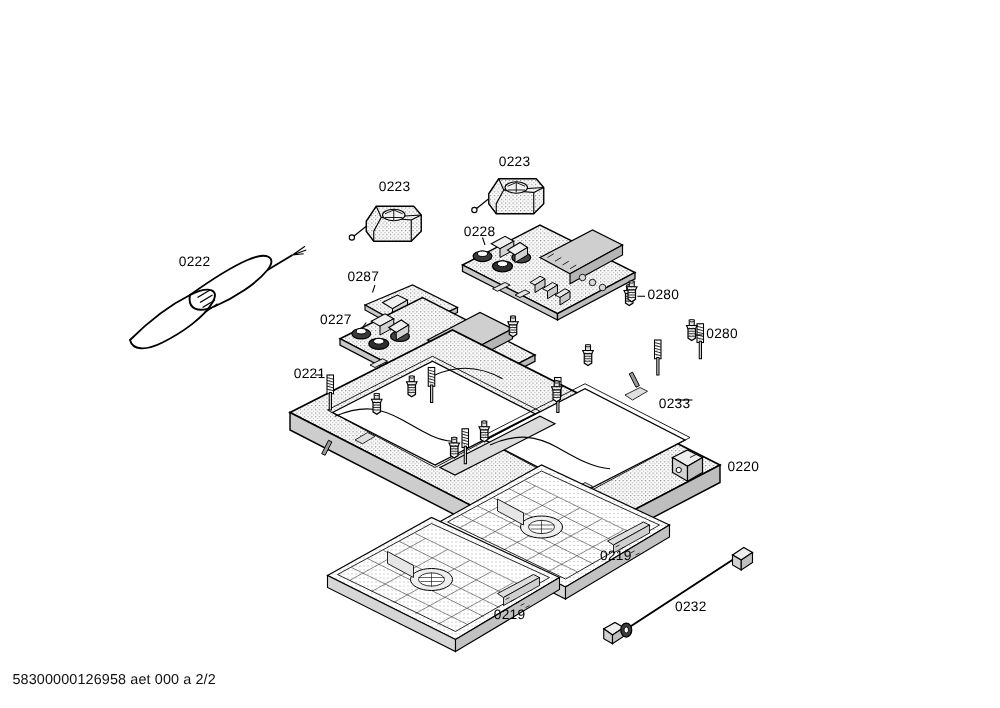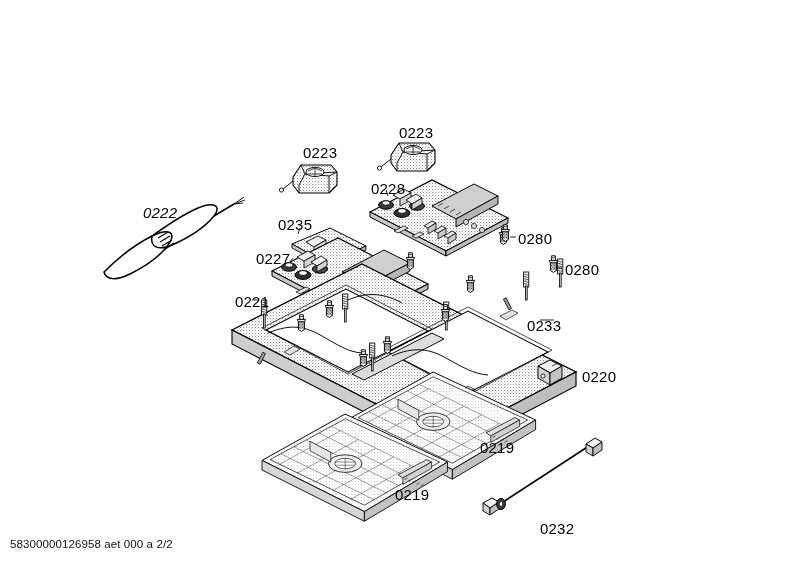--- a/index.html
+++ b/index.html
@@ -9,21 +9,21 @@
     font-family:"Liberation Sans","DejaVu Sans",sans-serif;
     color:#000;
   }
   #sheet{position:absolute;inset:0;background:#fff;}
   #art{position:absolute;left:0;top:0;width:800px;height:566px;}
   .footer{
     position:absolute;left:10px;top:538px;
     font-size:11.5px;letter-spacing:.1px;color:#111;white-space:nowrap;
   }
   .lbl{
-    position:absolute;font-size:15px;color:#000;white-space:nowrap;
+    position:absolute;font-size:11px;color:#000;white-space:nowrap;
     letter-spacing:.2px;line-height:1;
   }
 </style>
 </head>
 <body>
 
 <div id="sheet">
 
   <svg id="art" viewBox="0 0 800 566" xmlns="http://www.w3.org/2000/svg">
     <defs>
@@ -292,29 +292,29 @@
       <path d="M258,300 L252,300"></path>
       <path d="M554,320 L540,320"></path>
       <path d="M516,237 L510,237"></path>
       <path d="M562,268 L556,268"></path>
       <path d="M293,258 L290,262"></path>
       <path d="M300,228 L298,234"></path>
       <path d="M386,190 L388,196"></path>
     </g>
   </svg>
 
-  <div class="lbl" style="left:143px;top:205px;font-style:italic;">0222</div>
+  <div class="lbl" style="left:143px;top:205px;">0222</div>
   <div class="lbl" style="left:303px;top:145px;">0223</div>
   <div class="lbl" style="left:399px;top:125px;">0223</div>
   <div class="lbl" style="left:371px;top:181px;">0228</div>
-  <div class="lbl" style="left:278px;top:217px;">0235</div>
+  <div class="lbl" style="left:278px;top:217px;">0287</div>
   <div class="lbl" style="left:256px;top:251px;">0227</div>
   <div class="lbl" style="left:235px;top:294px;text-align:center;">0221</div>
   <div class="lbl" style="left:518px;top:231px;">0280</div>
   <div class="lbl" style="left:565px;top:262px;">0280</div>
   <div class="lbl" style="left:527px;top:318px;">0233</div>
   <div class="lbl" style="left:566px;top:369px;margin-left:16px;">0220</div>
   <div class="lbl" style="left:480px;top:440px;">0219</div>
   <div class="lbl" style="left:395px;top:487px;">0219</div>
-  <div class="lbl" style="left:540px;top:481px;margin-top:40px;">0232</div>
+  <div class="lbl" style="left:540px;top:481px;">0232</div>
 
   <div class="footer">58300000126958 aet 000 a 2/2</div>
 </div>
 
 </body></html>

